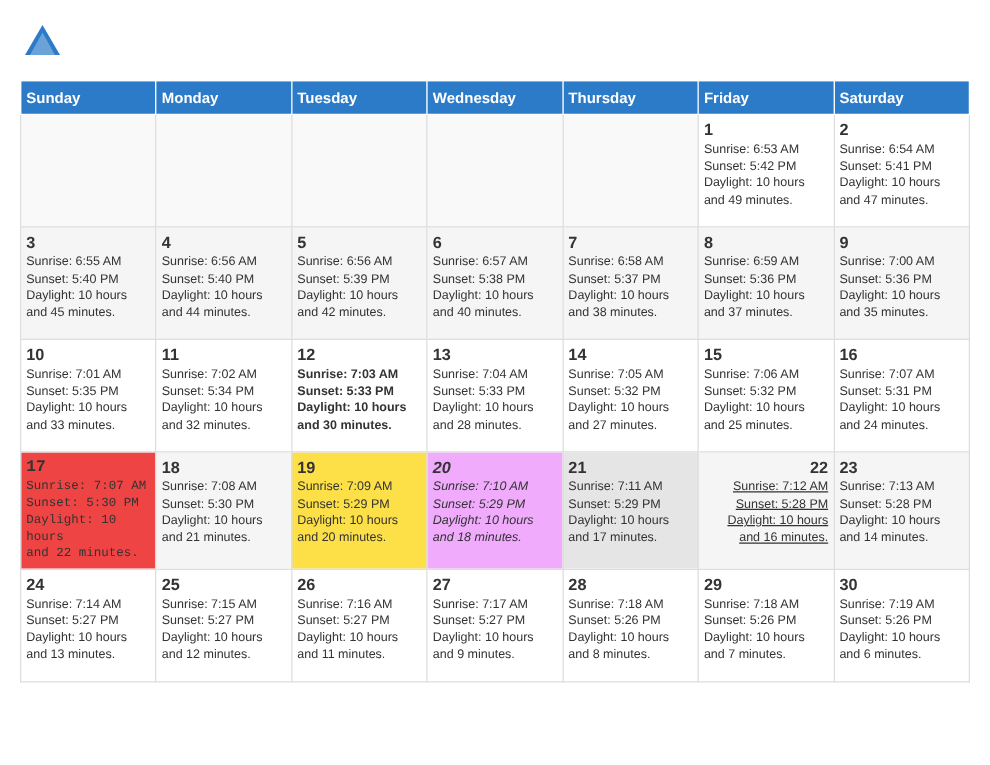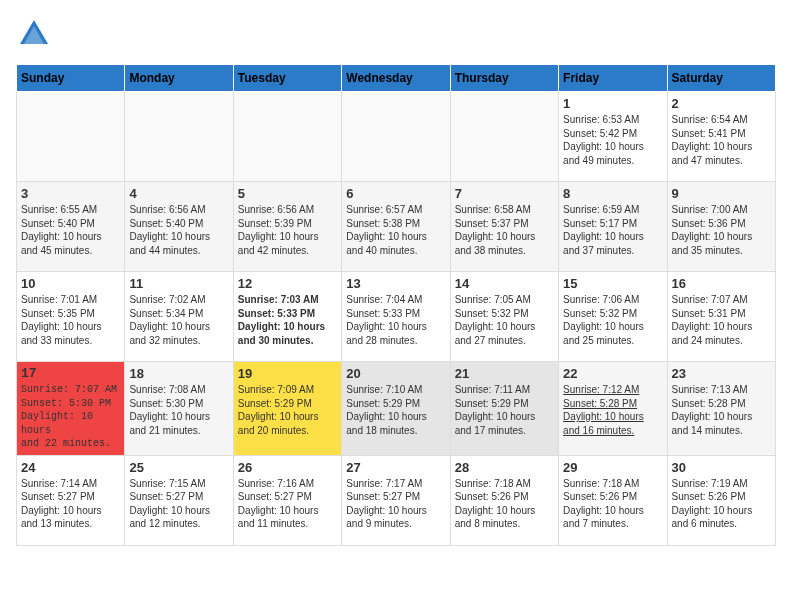--- a/index.html
+++ b/index.html
@@ -28,21 +28,21 @@
       font-size: 14px;
       color: #555;
     }
     .calendar {
       width: 100%;
       border-collapse: collapse;
       table-layout: fixed;
     }
     .calendar th {
       background: #2b7bc8;
-      color: #000000;
+      color: #ffffff;
       font-size: 12px;
       font-weight: bold;
       padding: 6px 4px;
       text-align: left;
       border: 1px solid #fff;
     }
     .calendar td {
       border: 1px solid #ddd;
       vertical-align: top;
       padding: 4px;
@@ -165,21 +165,21 @@
         <td style="background: rgb(245, 245, 245);">
           <span class="day-number">7</span>
           <div class="day-info" style="white-space: pre-line;">Sunrise: 6:58 AM
 Sunset: 5:37 PM
 Daylight: 10 hours
 and 38 minutes.</div>
         </td>
         <td style="background: rgb(245, 245, 245);">
           <span class="day-number">8</span>
           <div class="day-info" style="white-space: pre-line;">Sunrise: 6:59 AM
-Sunset: 5:17 PM
+Sunset: 5:36 PM
 Daylight: 10 hours
 and 37 minutes.</div>
         </td>
         <td style="background: rgb(245, 245, 245);">
           <span class="day-number">9</span>
           <div class="day-info" style="white-space: pre-line;">Sunrise: 7:00 AM
 Sunset: 5:36 PM
 Daylight: 10 hours
 and 35 minutes.</div>
         </td>
@@ -250,35 +250,35 @@
 Daylight: 10 hours
 and 21 minutes.</div>
         </td>
         <td style="background: #fde047;">
           <span class="day-number">19</span>
           <div class="day-info" style="white-space: pre-line;">Sunrise: 7:09 AM
 Sunset: 5:29 PM
 Daylight: 10 hours
 and 20 minutes.</div>
         </td>
-        <td style="background: #e5e5e5;">
+        <td style="background: #f0abfc; font-style: italic;">
           <span class="day-number">20</span>
           <div class="day-info" style="white-space: pre-line;">Sunrise: 7:10 AM
 Sunset: 5:29 PM
 Daylight: 10 hours
 and 18 minutes.</div>
         </td>
         <td style="background: #e5e5e5;">
           <span class="day-number">21</span>
           <div class="day-info" style="white-space: pre-line;">Sunrise: 7:11 AM
 Sunset: 5:29 PM
 Daylight: 10 hours
 and 17 minutes.</div>
         </td>
-        <td style="background: rgb(245, 245, 245);">
+        <td style="background: rgb(245, 245, 245); text-align: right;">
           <span class="day-number">22</span>
           <div class="day-info" style="white-space: pre-line; text-decoration: underline;">Sunrise: 7:12 AM
 Sunset: 5:28 PM
 Daylight: 10 hours
 and 16 minutes.</div>
         </td>
         <td style="background: rgb(245, 245, 245);">
           <span class="day-number">23</span>
           <div class="day-info" style="white-space: pre-line;">Sunrise: 7:13 AM
 Sunset: 5:28 PM

